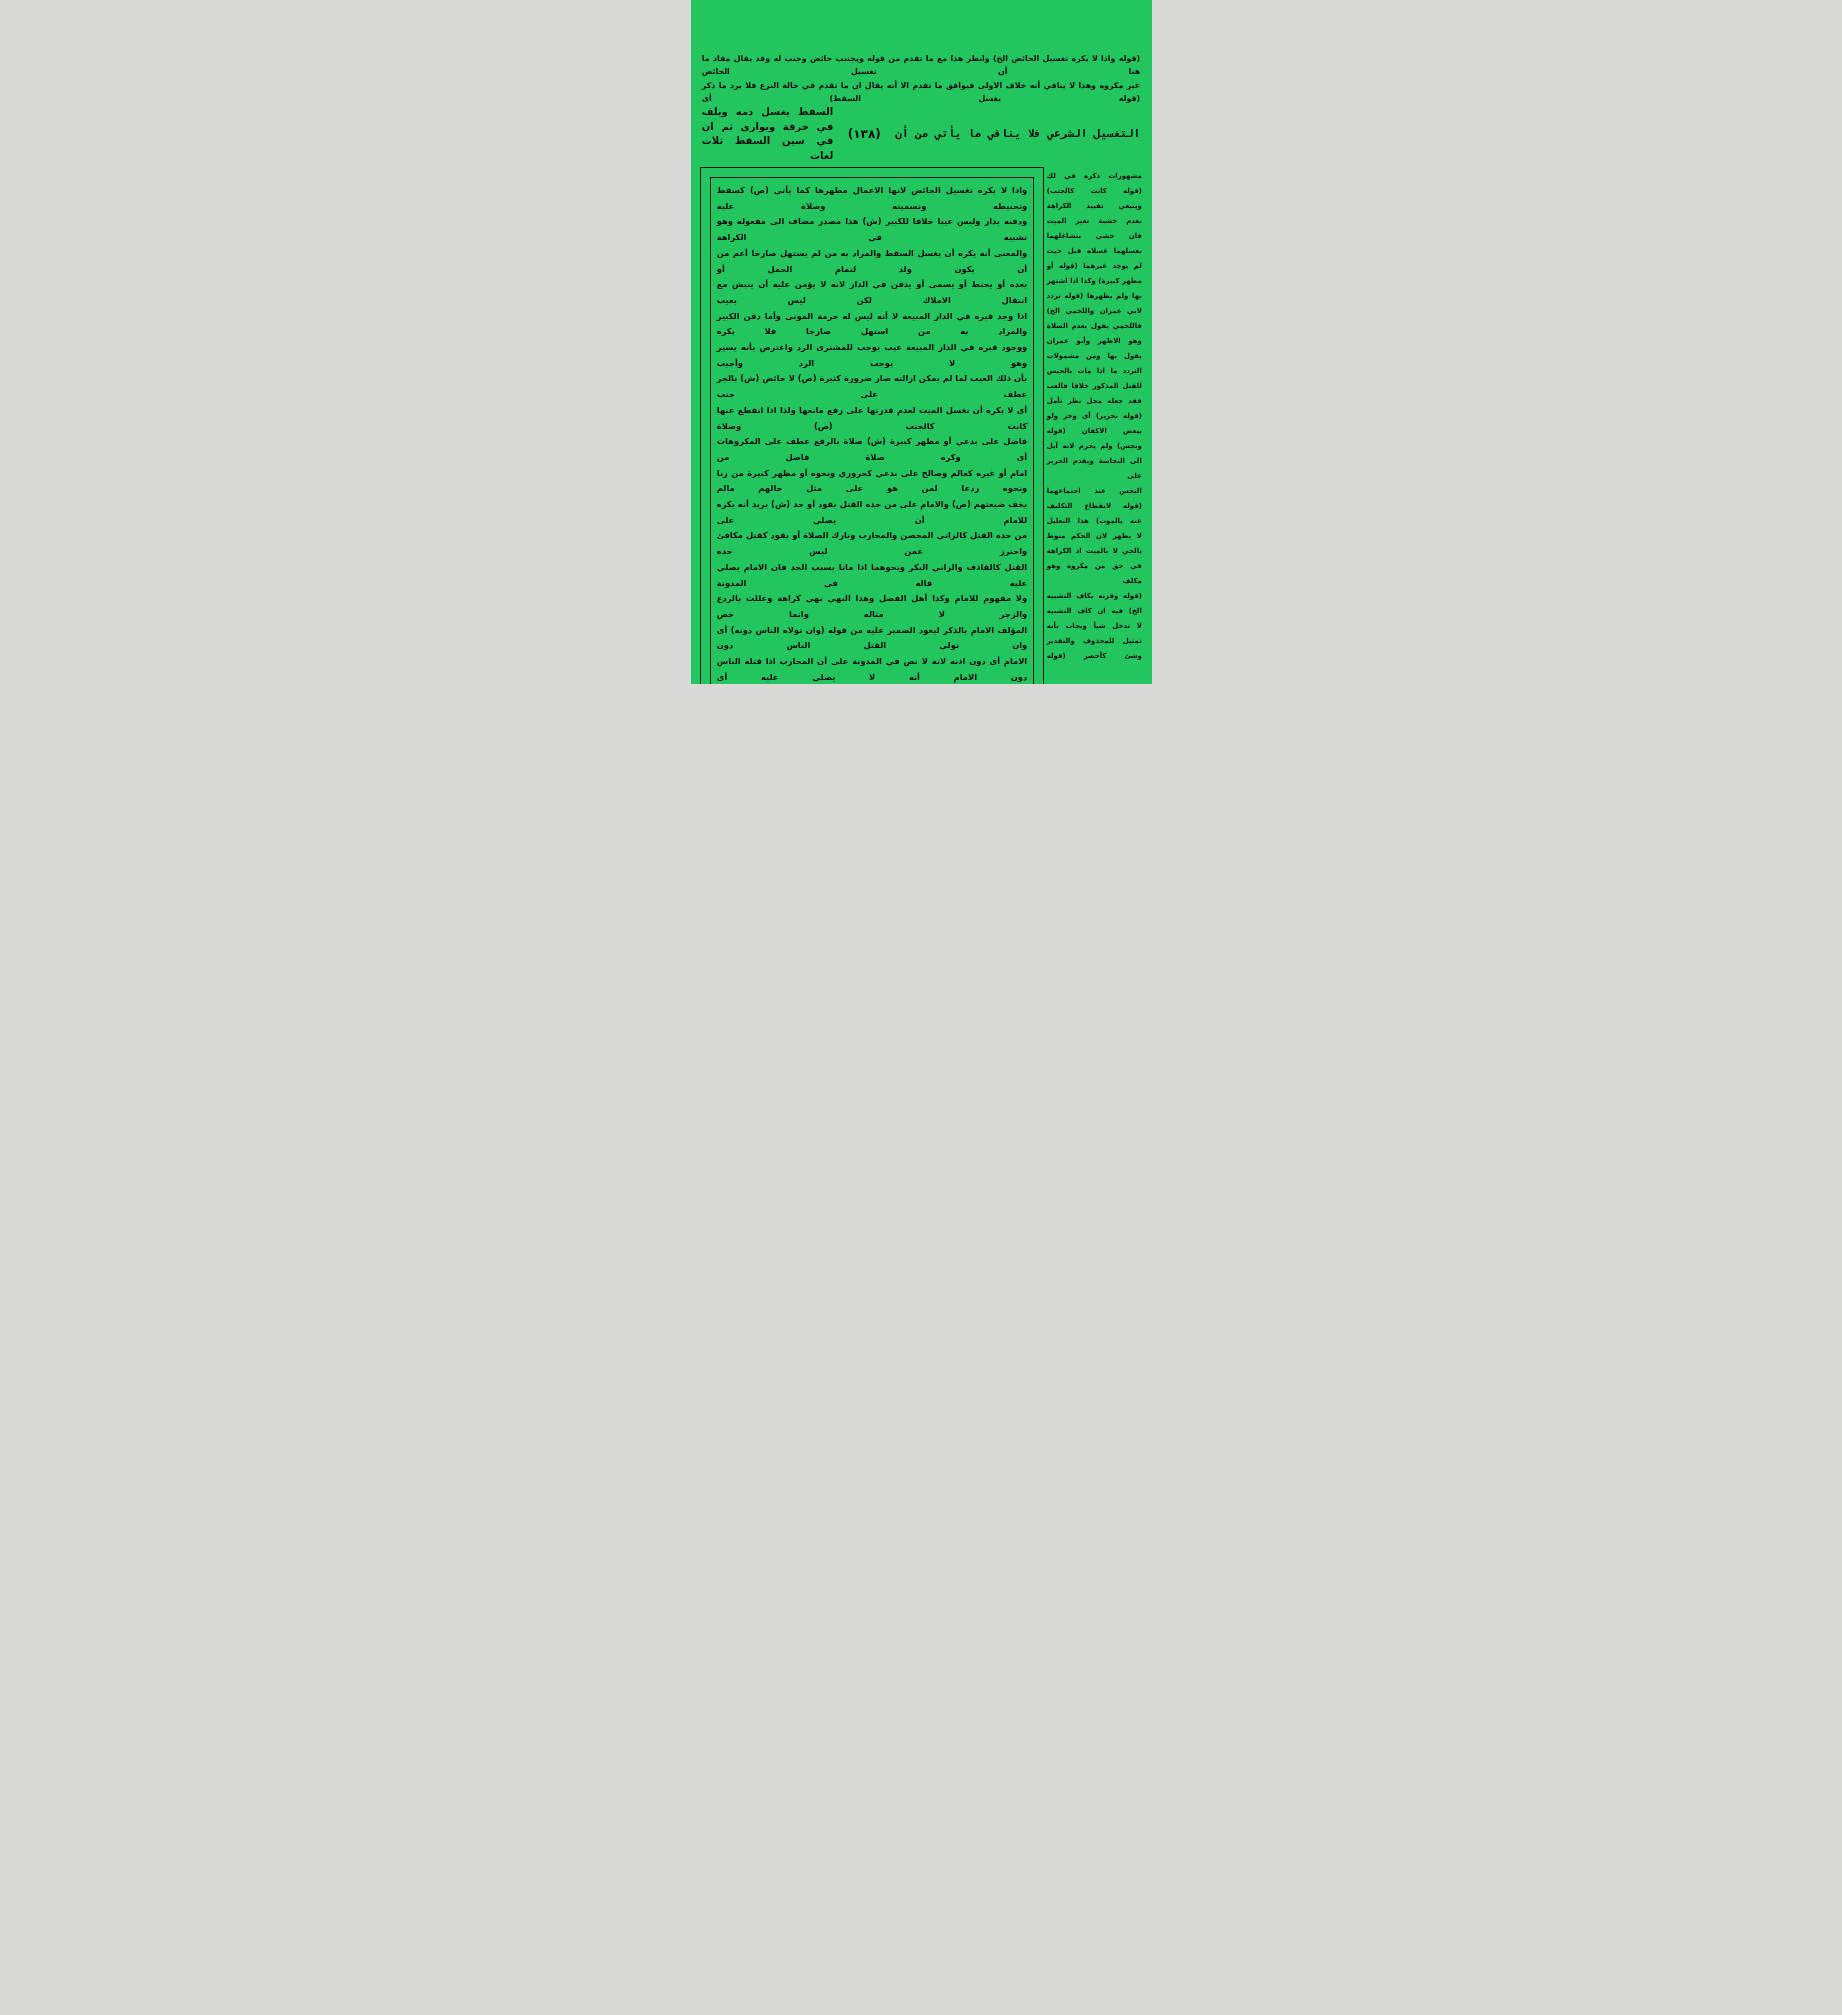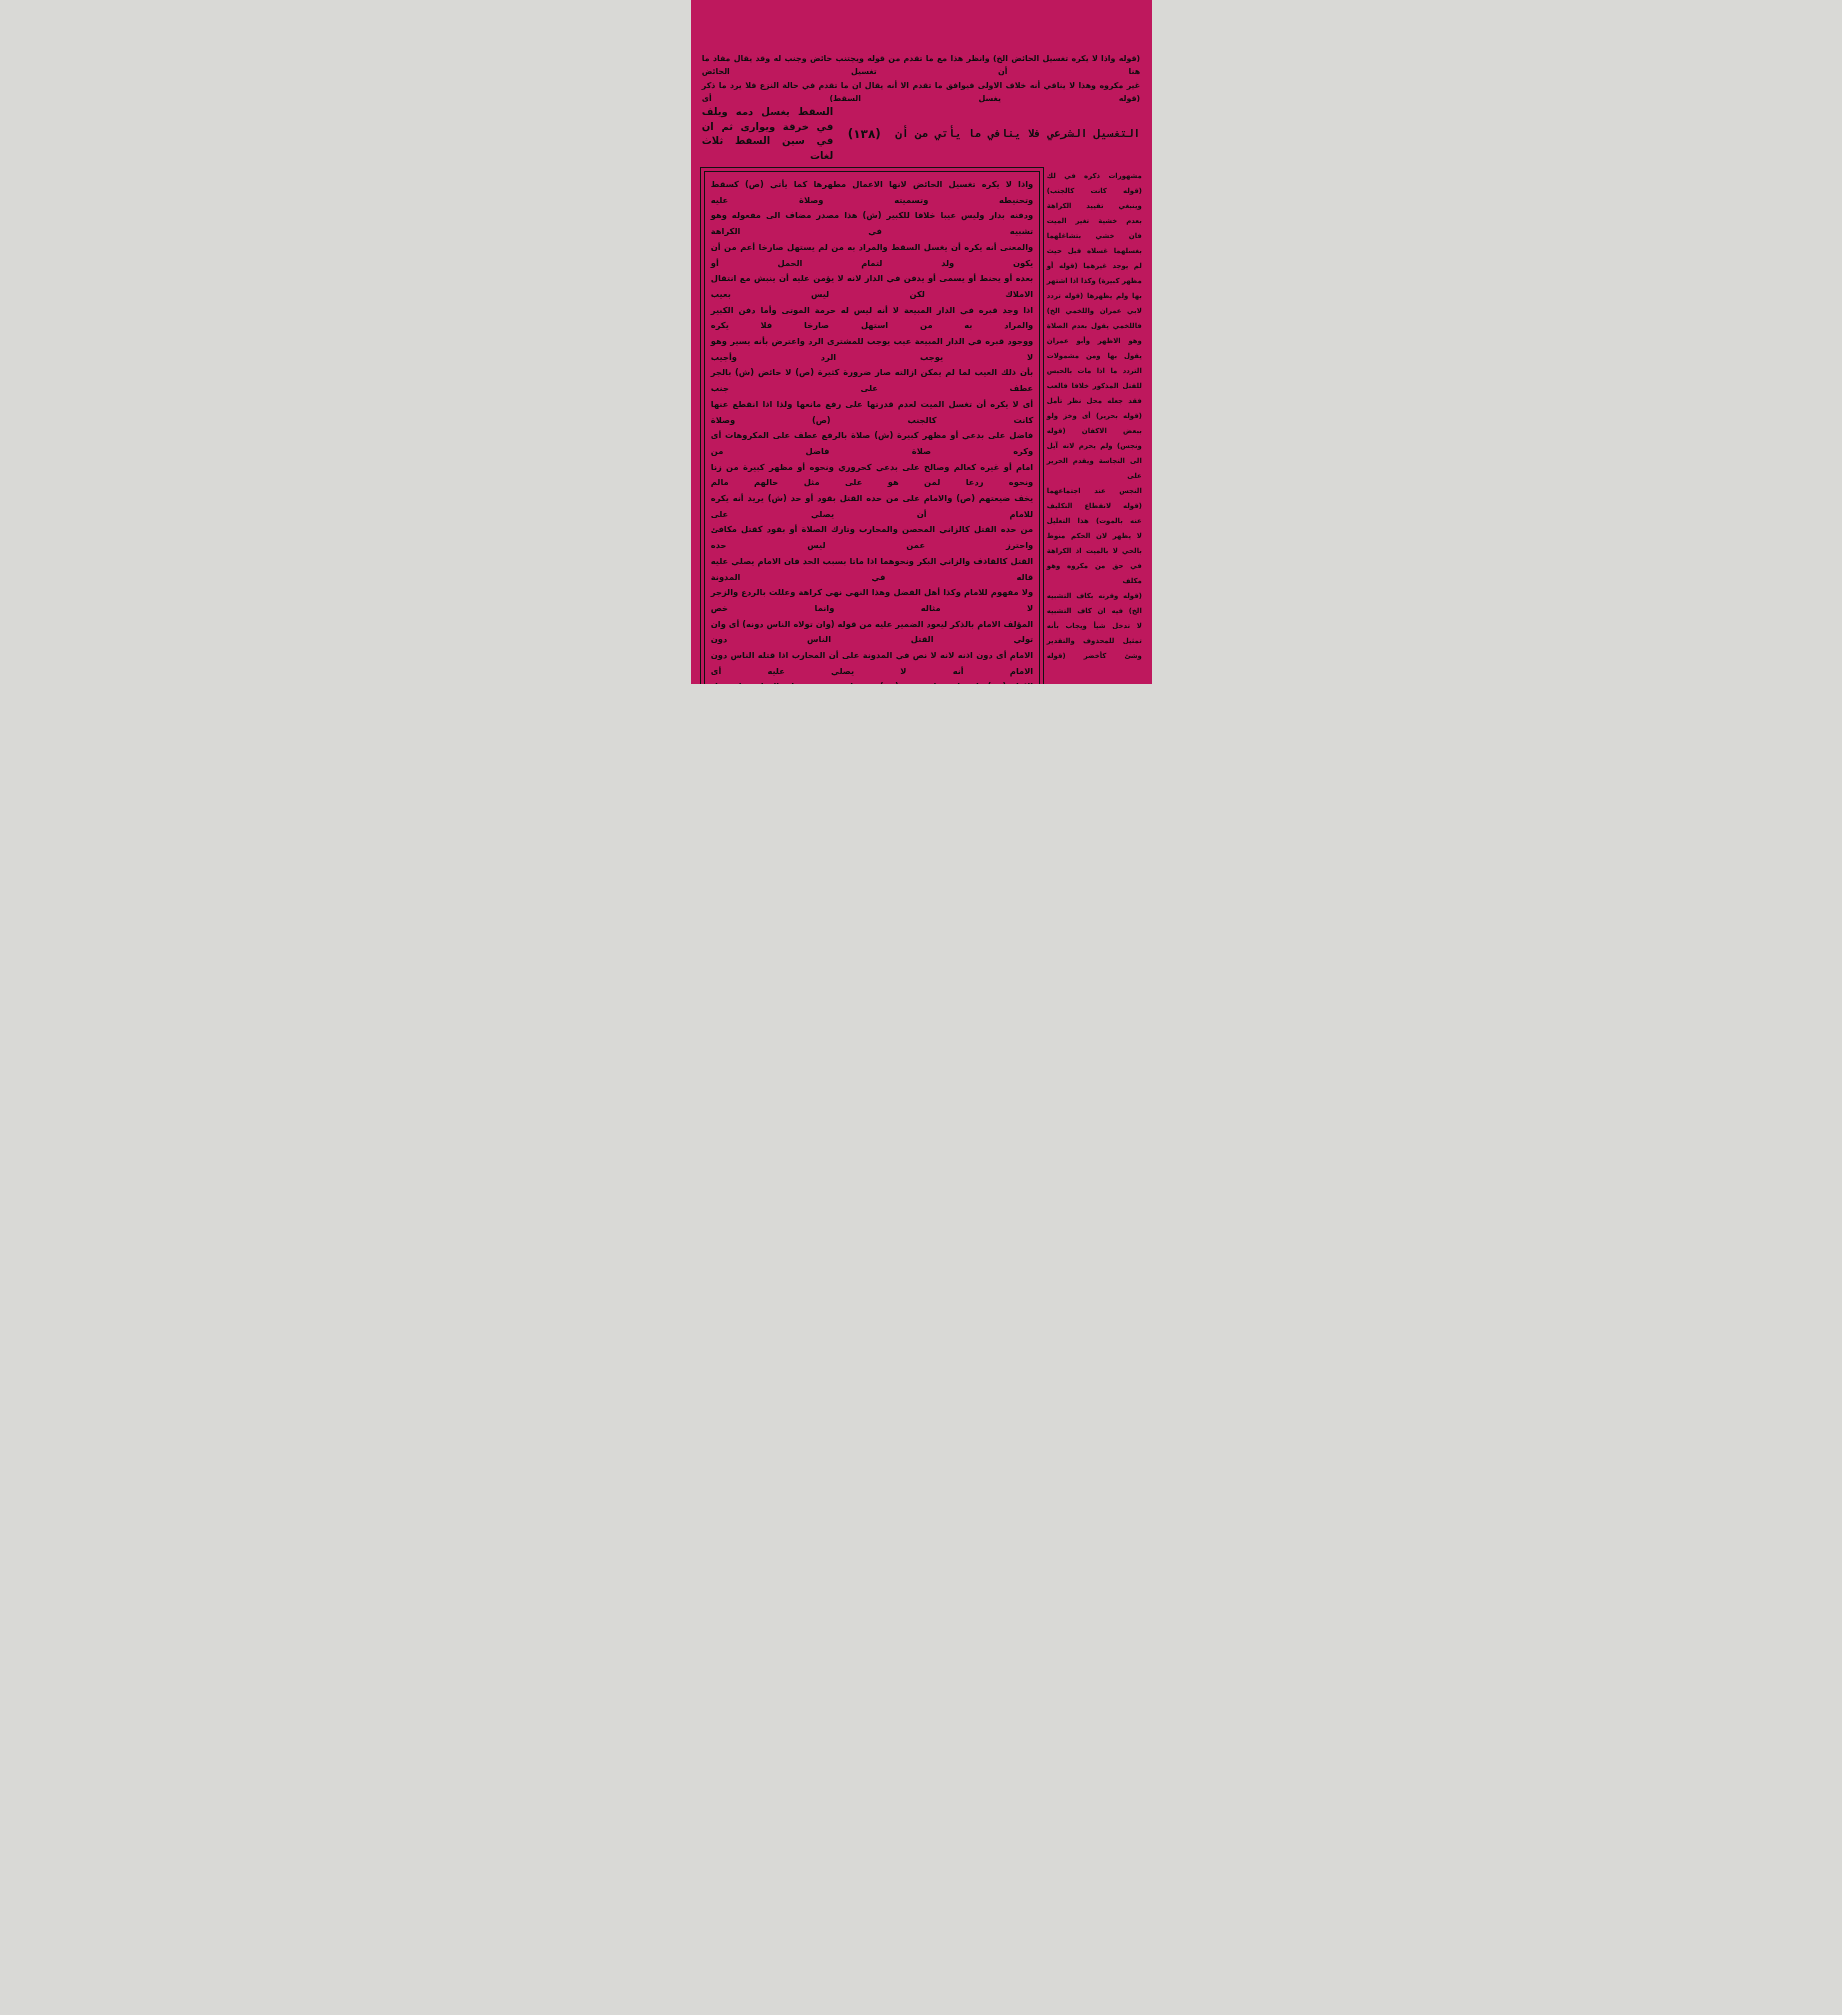--- a/index.html
+++ b/index.html
@@ -6,21 +6,21 @@
     margin: 0;
     padding: 0;
     background: #d9d9d6;
     font-family: "DejaVu Sans", sans-serif;
   }
   .page {
     position: relative;
     width: 461px;
     height: 684px;
     margin: 0 auto;
-    background: #be185d;
+    background: #22c55e;
     color: #0d0d0d;
     direction: rtl;
     box-sizing: border-box;
     padding: 52px 9.7px 0 9.7px;
     font-weight: 700;
     overflow: hidden;
   }
   
   .headnotes { padding: 0 1.6px; }
   .hline {
@@ -64,21 +64,21 @@
   }
   .mline {
     font-size: 6.9px;
     line-height: 15px;
     text-align: justify;
     text-align-last: justify;
   }
   .frame {
     flex: 1;
     border: 1.6px solid #111;
-    padding: 3px;
+    padding: 9px;
     align-self: flex-start;
   }
   .frame-inner {
     border: 0.8px solid #111;
     padding: 4.8px 5.6px 5.6px 5.6px;
   }
   .tline {
     font-size: 8.3px;
     line-height: 15.7px;
     text-align: justify;

